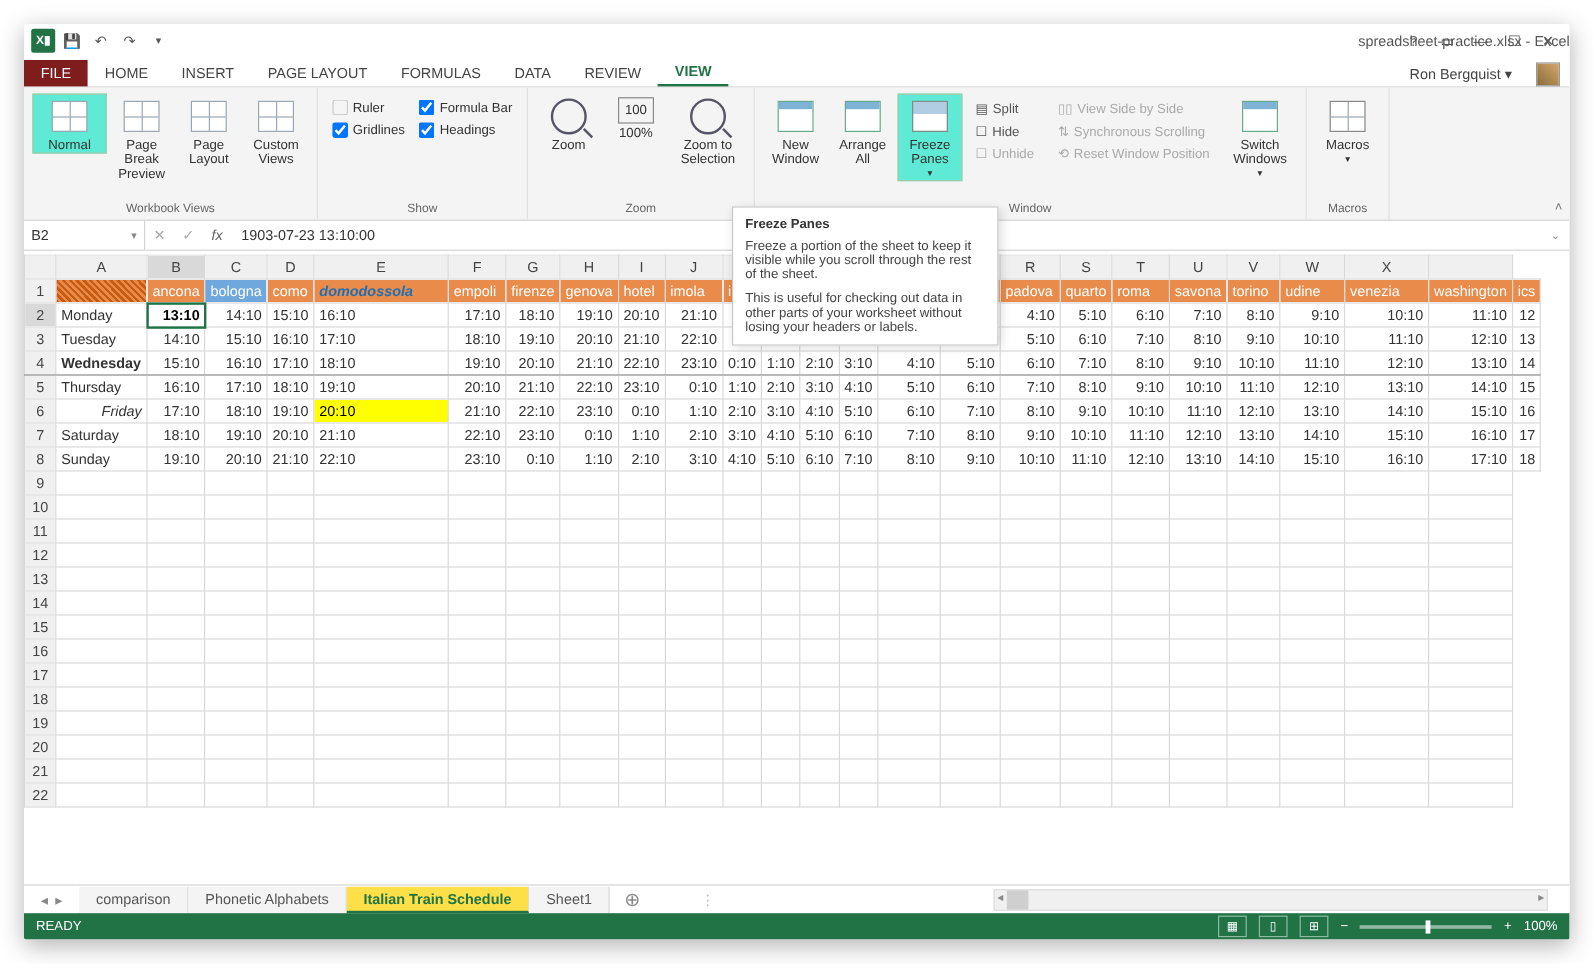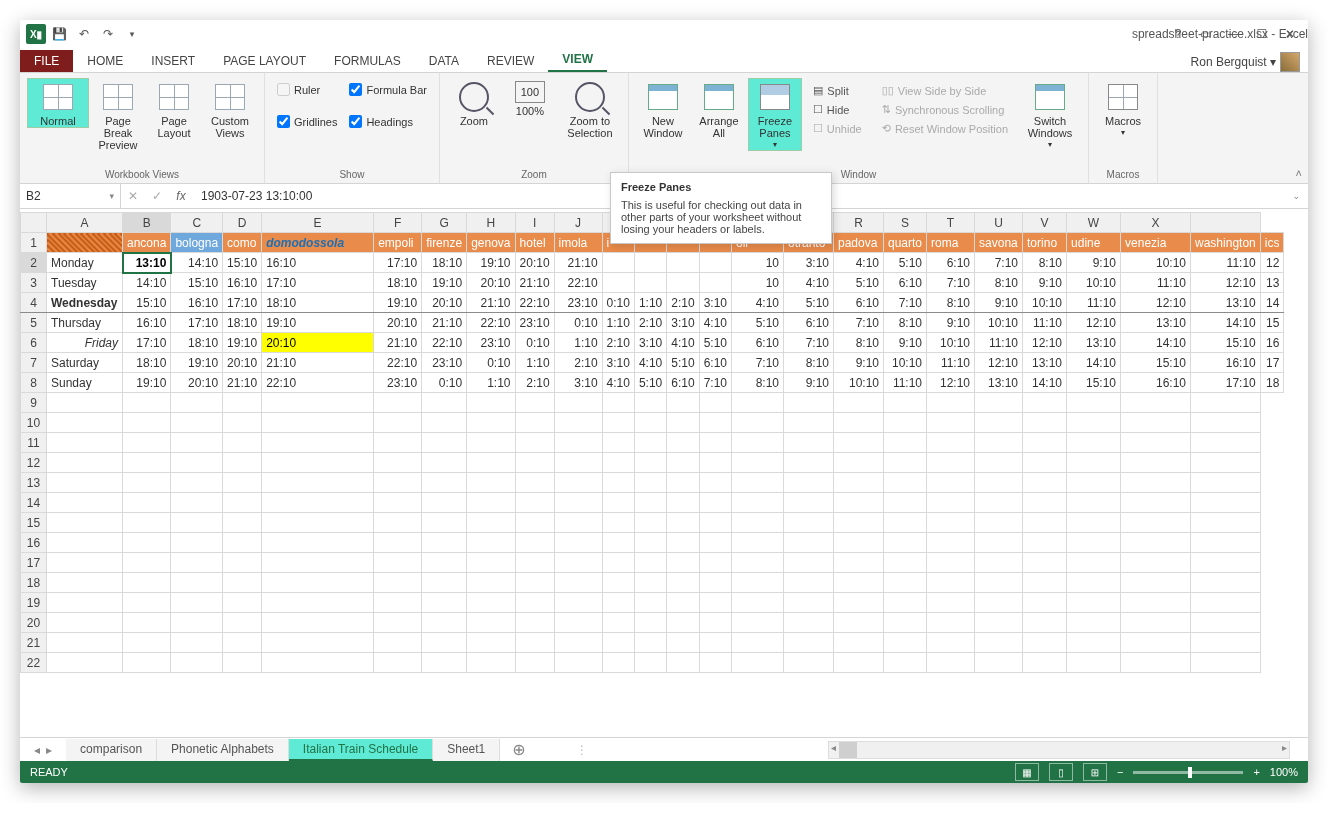--- a/index.html
+++ b/index.html
@@ -9,32 +9,32 @@
 #titlebar .qat{display:flex;align-items:center;gap:4px;padding-left:6px}
 #titlebar .title{position:absolute;left:0;right:0;text-align:right;font-size:12px;color:#555;pointer-events:none}
 #titlebar .winbtns{margin-left:auto;display:flex;align-items:center;gap:8px;padding-right:8px}
 .qicon{width:20px;height:20px;display:flex;align-items:center;justify-content:center;color:#555}
 .excel-logo{width:20px;height:20px;background:#217346;color:#fff;display:flex;align-items:center;justify-content:center;font-weight:bold;font-size:10px;border-radius:2px}
 
 #tabs{height:24px;background:#fff;display:flex;align-items:flex-end;border-bottom:1px solid #d4d4d4;padding-left:0}
 #tabs .tab{padding:4px 14px;font-size:12px;color:#444;cursor:pointer}
 #tabs .tab.file{background:#7f1d1d;color:#fff}
 #tabs .tab.active{color:#217346;border-bottom:2px solid #217346;font-weight:600}
-#tabs .user{margin-left:auto;padding-right:8px;display:flex;align-items:center;gap:4px;font-size:12px;color:#444}
+#tabs .user{margin-left:auto;padding-right:8px;display:flex;align-items:center;gap:20px;font-size:12px;color:#444}
 .avatar{width:18px;height:18px;background:linear-gradient(45deg,#8a6d3b,#d4a76a);border:1px solid #999}
 
 #ribbon{height:110px;background:#f4f4f4;border-bottom:1px solid #d4d4d4;display:flex;position:relative}
 .group{display:flex;flex-direction:column;padding:2px 8px 0;border-right:1px solid #e0e0e0;height:100%;box-sizing:border-box}
 .group .controls{flex:1;display:flex;align-items:flex-start;gap:4px;padding-top:4px}
 .group .label{text-align:center;font-size:10px;color:#666;padding-bottom:3px}
 .bigbtn{display:flex;flex-direction:column;align-items:center;justify-content:flex-start;width:56px;padding:2px 2px 0;font-size:11px;text-align:center;line-height:1.1;cursor:pointer;gap:2px}
 .bigbtn.narrow{width:48px}
 .bigbtn .bicon{width:32px;height:32px;display:flex;align-items:center;justify-content:center}
 .bigbtn.sel{background:#5eead4;border:1px solid #9fcba7;margin:-1px}
-.chklist{display:flex;flex-direction:column;gap:19px;padding:4px 4px 0;font-size:11px}
+.chklist{display:flex;flex-direction:column;gap:6px;padding:4px 4px 0;font-size:11px}
 .chk{display:flex;align-items:center;gap:4px;white-space:nowrap}
 .chk input{margin:0}
 .smallrow{display:flex;align-items:center;gap:4px;font-size:11px;padding:1px 4px;white-space:nowrap;color:#555}
 .smallrow.dis{color:#aaa}
 .collapse-arrow{position:absolute;right:6px;bottom:4px;color:#777;font-size:11px}
 
 #tooltip{position:absolute;left:590px;top:152px;width:200px;background:#fff;border:1px solid #c8c8c8;padding:8px 10px;font-size:11px;color:#444;box-shadow:2px 2px 8px rgba(0,0,0,.15);z-index:50}
 #tooltip .tt-title{font-weight:bold;margin-bottom:6px;color:#333}
 #tooltip p{margin:0 0 8px}
 
@@ -56,21 +56,21 @@
 tr.hdrrow td.aspecial{background:repeating-linear-gradient(45deg,#c65a11,#c65a11 2px,#e98b4a 2px,#e98b4a 4px)}
 tr.hdrrow td.csel{background:#6fa8dc;color:#fff}
 td.selcell{outline:2px solid #217346;outline-offset:-1px;background:#fff!important;color:#000!important;font-weight:bold}
 td.dom{font-style:italic;font-weight:bold;color:#1f6fb3!important}
 td.hl{background:#ffff00!important;color:#000}
 tr.frozen-border td,tr.frozen-border th{border-bottom:1.5px solid #8b8b8b}
 
 #sheetbar{position:absolute;bottom:22px;left:0;right:0;height:23px;display:flex;align-items:center;background:#fff;border-top:1px solid #d4d4d4;font-size:12px}
 #sheetbar .nav{display:flex;gap:6px;padding:0 14px;color:#888}
 #sheetbar .stab{padding:3px 14px;border-right:1px solid #ddd;color:#555;cursor:pointer;background:#f4f4f4}
-#sheetbar .stab.active{background:#5eead4;border-bottom:2px solid #217346;color:#217346;font-weight:400}
+#sheetbar .stab.active{background:#fde047;border-bottom:2px solid #217346;color:#217346;font-weight:700}
 #sheetbar .plus{padding:0 12px;color:#888;font-size:16px;cursor:pointer}
 #sheetbar .hscroll{margin-left:auto;width:460px;height:16px;background:#f0f0f0;border:1px solid #ddd;position:relative;margin-right:18px}
 #sheetbar .hscroll .thumb{position:absolute;left:10px;width:18px;top:0;bottom:0;background:#cfcfcf}
 
 #status{position:absolute;bottom:0;left:0;right:0;height:22px;background:#217346;color:#fff;display:flex;align-items:center;font-size:11px;padding:0 10px;gap:12px}
 #status .right{margin-left:auto;display:flex;align-items:center;gap:10px}
 .viewbtn{width:22px;height:16px;border:1px solid rgba(255,255,255,.5);display:flex;align-items:center;justify-content:center;font-size:10px}
 .slider{width:110px;height:3px;background:rgba(255,255,255,.5);position:relative}
 .slider .knob{position:absolute;left:50%;top:-4px;width:4px;height:11px;background:#fff}
 
@@ -249,20 +249,21 @@
             <span style="font-size:8px">▾</span>
           </div>
       </div>
       <div class="label">Macros</div>
     </div>
     <div class="collapse-arrow">˄</div>
   </div>
 
   <div id="tooltip">
     <div class="tt-title">Freeze Panes</div>
+    <p>Freeze a portion of the sheet to keep it visible while you scroll through the rest of the sheet.</p>
     <p style="margin-bottom:0">This is useful for checking out data in other parts of your worksheet without losing your headers or labels.</p>
   </div>
 
   <div id="fbar">
     <div id="namebox">
         <span>B2</span>
         <span style="font-size:9px;color:#888">▾</span>
       </div>
     <div class="fbtn">✕</div>
     <div class="fbtn">✓</div>

